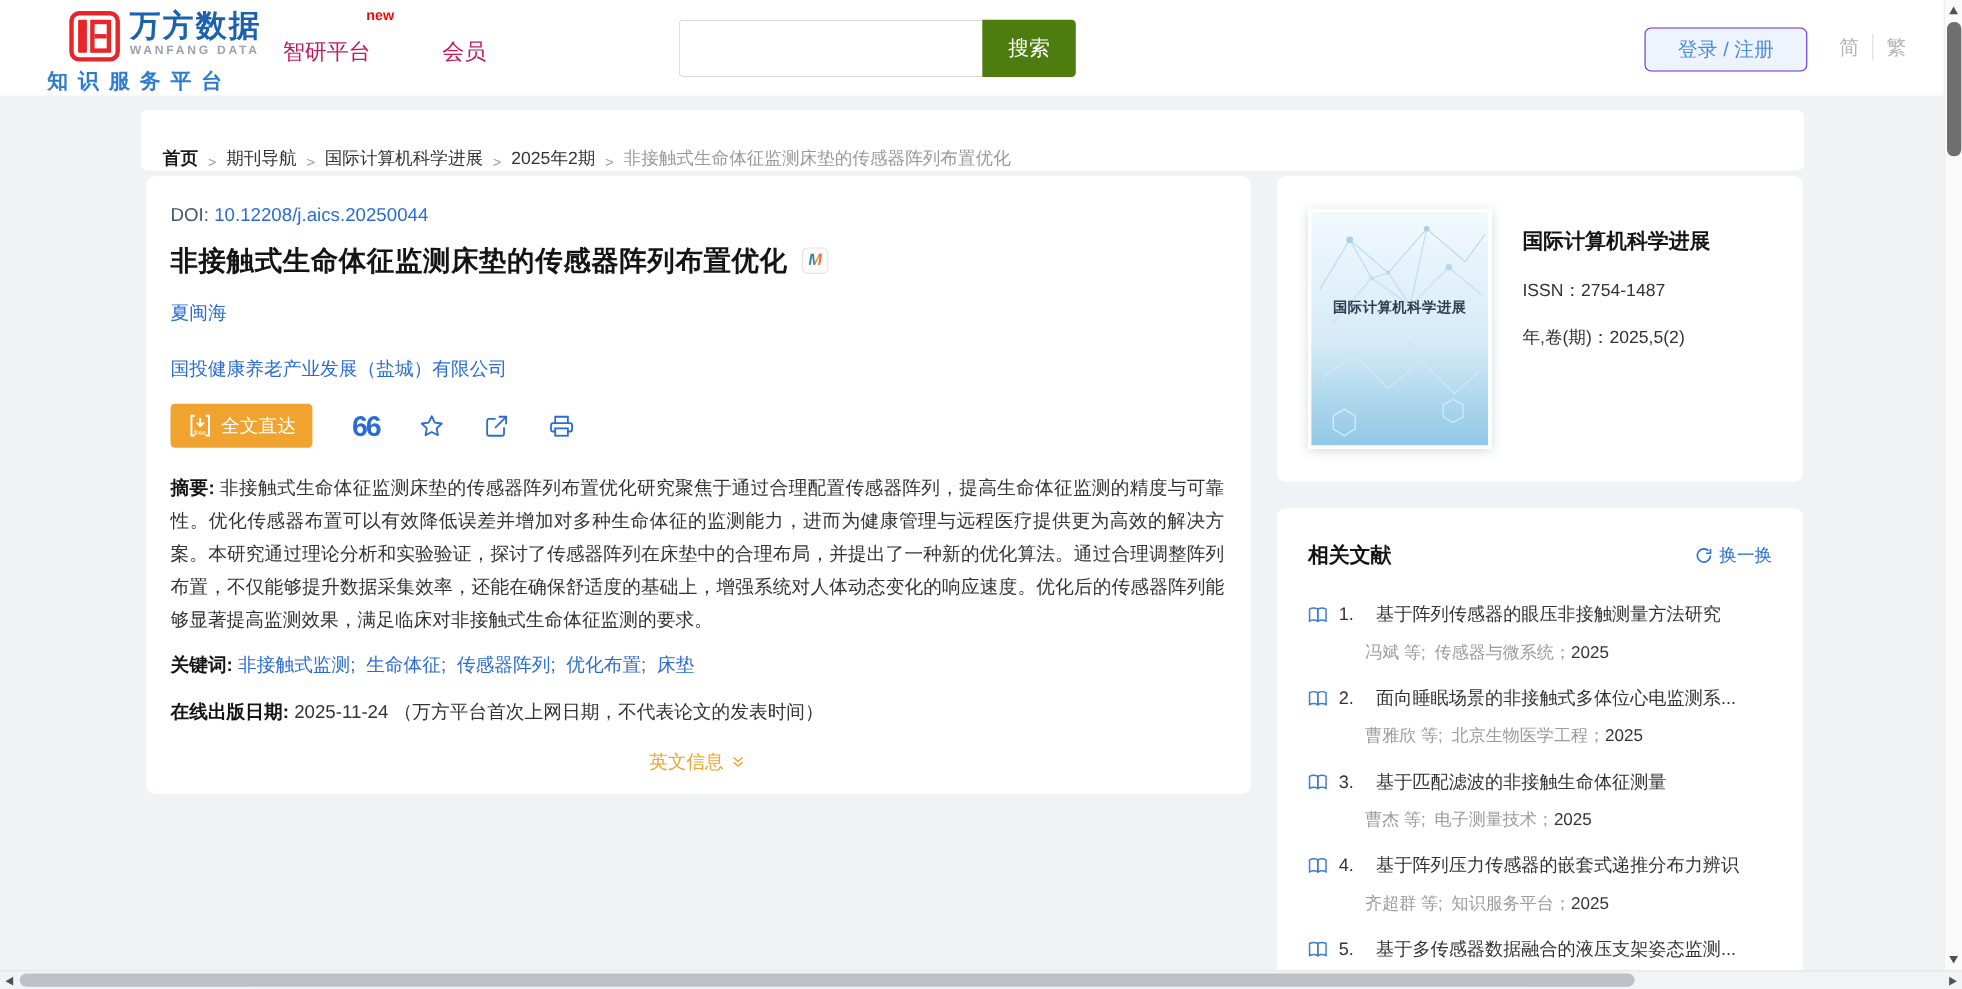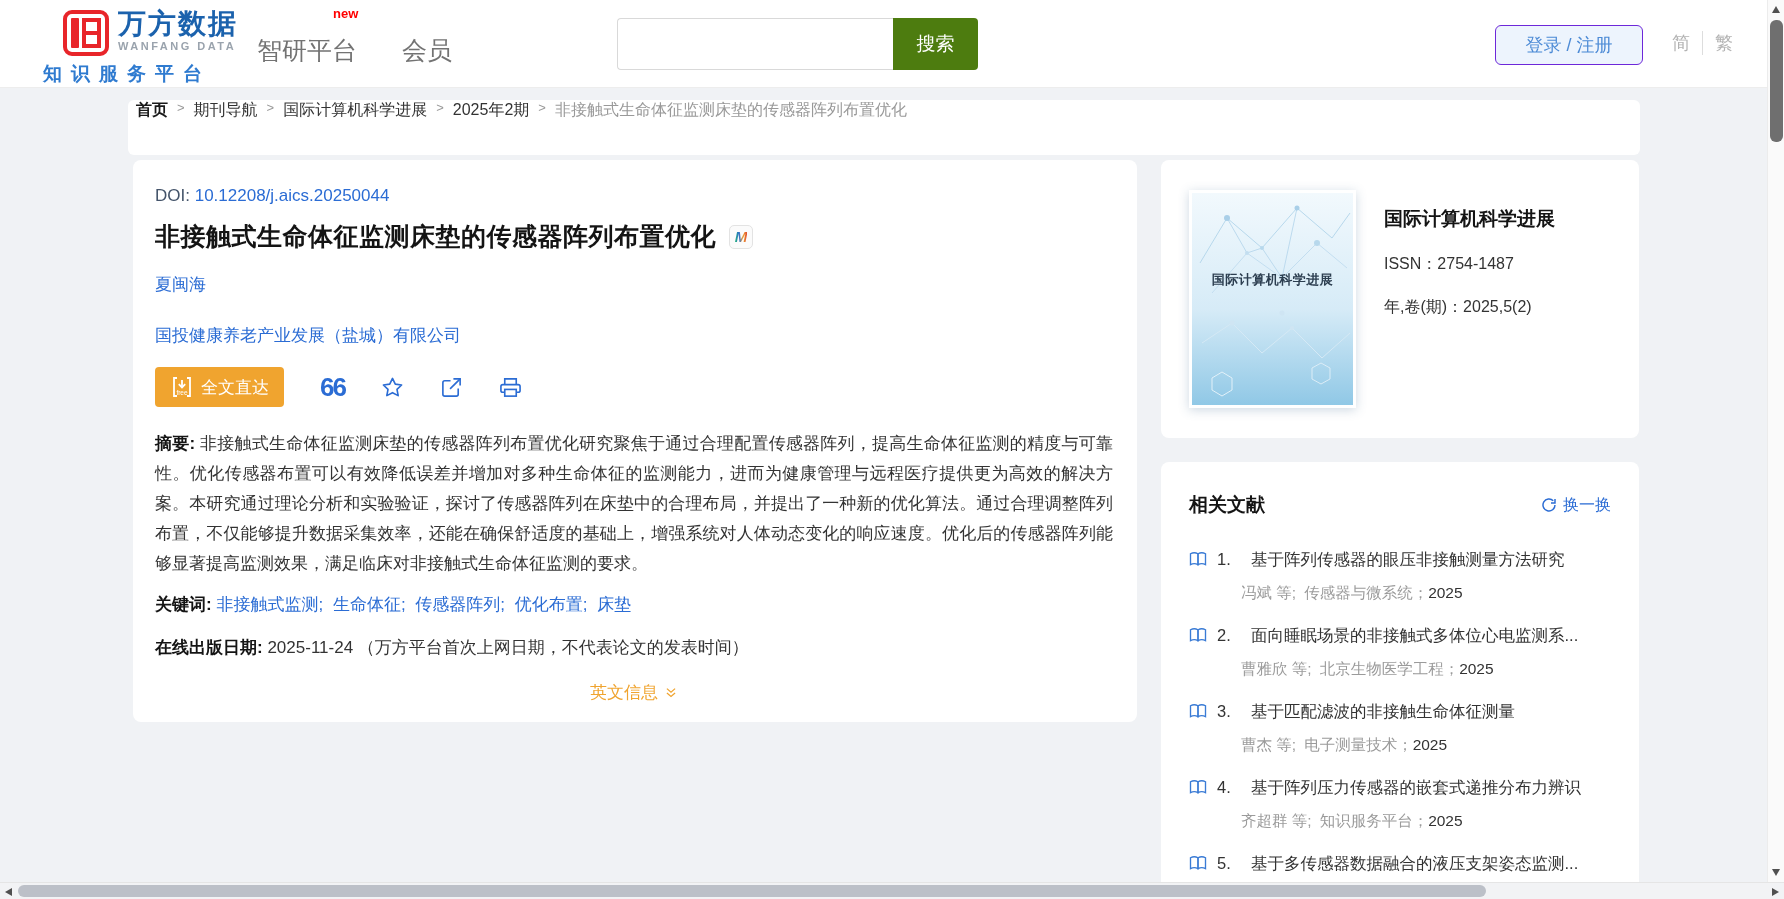--- a/index.html
+++ b/index.html
@@ -16,34 +16,34 @@
   .topbar { position:absolute; left:0; top:0; width:1784px; height:88px; background:#fff; border-bottom:1px solid #ededed; }
   .logo { position:absolute; left:43px; top:10px; cursor:pointer; }
   .logo-head { display:flex; gap:9px; align-items:flex-start;margin-left:20px; }
   .logo-mark { width:46px; height:46px; border:4px solid #e8252a; border-radius:9px; display:flex; gap:3px; padding:4px; background:#fff; }
   .lm-bar { width:8px; background:#e8252a; border-radius:1px; }
   .lm-box { flex:1; border:4px solid #e8252a; position:relative; }
   .lm-mid { position:absolute; left:0; right:0; top:50%; height:4px; margin-top:-2px; background:#e8252a; }
   .logo-cn { font-size:28px; font-weight:900; color:#1b62ad; letter-spacing:2px; line-height:28px; }
   .logo-en { font-size:11px; font-weight:bold; color:#9aa3ad; letter-spacing:2.5px; margin-top:2px; }
   .logo-tag { font-size:19px; font-weight:bold; color:#2f7bd0; letter-spacing:9px; margin-top:5px; }
-  .nav-item { position:absolute; top:34px; font-size:25px; color:#737373; cursor:pointer; }
+  .nav-item { position:absolute; top:34px; font-size:20px; color:#be185d; cursor:pointer; }
   .nav-zhiyan { left:257px; }
   .nav-member { left:402px; }
   .badge-new { position:absolute; left:333px; top:6px; color:#ff0000; font-size:13px; font-weight:bold; }
   .search { position:absolute; left:617px; top:18px; height:52px; display:flex; }
   .search input { width:276px; height:52px; border:1px solid #d9d9d9; border-right:none; border-radius:4px 0 0 4px; padding:0 14px; font-size:16px; outline:none; font-family:inherit; }
   .search button { width:85px; height:52px; background:#4d7c0f; color:#fff; font-size:19px; border:none; border-radius:0 4px 4px 0; cursor:pointer; font-family:inherit; }
   .login-btn { position:absolute; left:1495px; top:25px; width:148px; height:40px; background:#edf4fd; border:1px solid #6d28d9; border-radius:6px; color:#4d8bd6; font-size:18px; display:flex; align-items:center; justify-content:center; cursor:pointer; }
   .lang { position:absolute; left:1672px; top:31px; font-size:18px; color:#b3b3b3; display:flex; align-items:center; }
   .lang-simple { cursor:pointer; }
   .lang-trad { cursor:pointer; border-left:1px solid #ddd; padding-left:12px; margin-left:12px; }
 
   
-  .breadcrumb { position:absolute; left:128px; top:100px; width:1512px; height:55px; background:#fff; border-radius:6px; display:flex; align-items:flex-start; padding:0 8px; font-size:16px; gap:9px; }
+  .breadcrumb { position:absolute; left:128px; top:100px; width:1512px; height:55px; background:#fff; border-radius:6px; display:flex; align-items:flex-end; padding:0 20px; font-size:16px; gap:9px; }
   .bc-home { font-weight:bold; color:#1a1a1a; cursor:pointer; }
   .bc-sep { color:#999; font-size:13px; }
   .bc-link { color:#333; cursor:pointer; }
   .bc-current { color:#999; }
 
   
   .main-card { position:absolute; left:133px; top:160px; width:1004px; height:562px; background:#fff; border-radius:8px; padding:26px 24px 0 22px; }
   .doi-row { font-size:17px; color:#44546a; }
   .doi-link { color:#2b6cd4; cursor:pointer; }
   .title-row { margin-top:14px; display:flex; align-items:center; gap:13px; }

